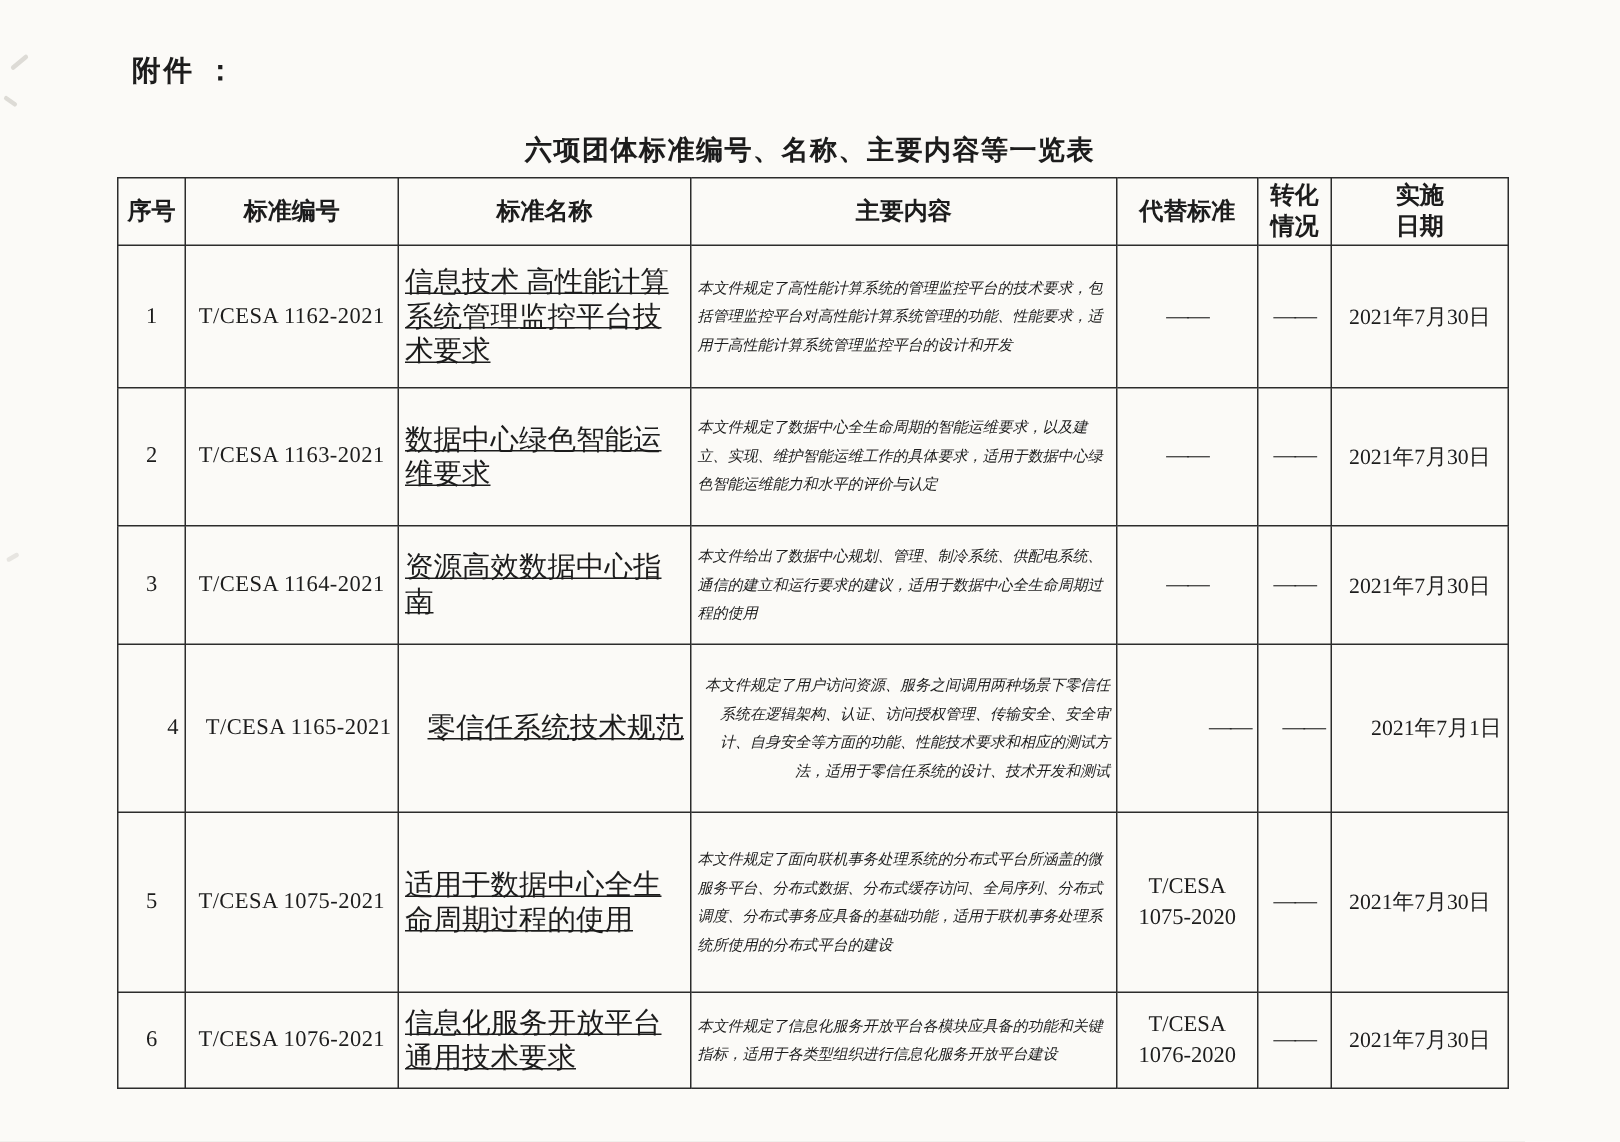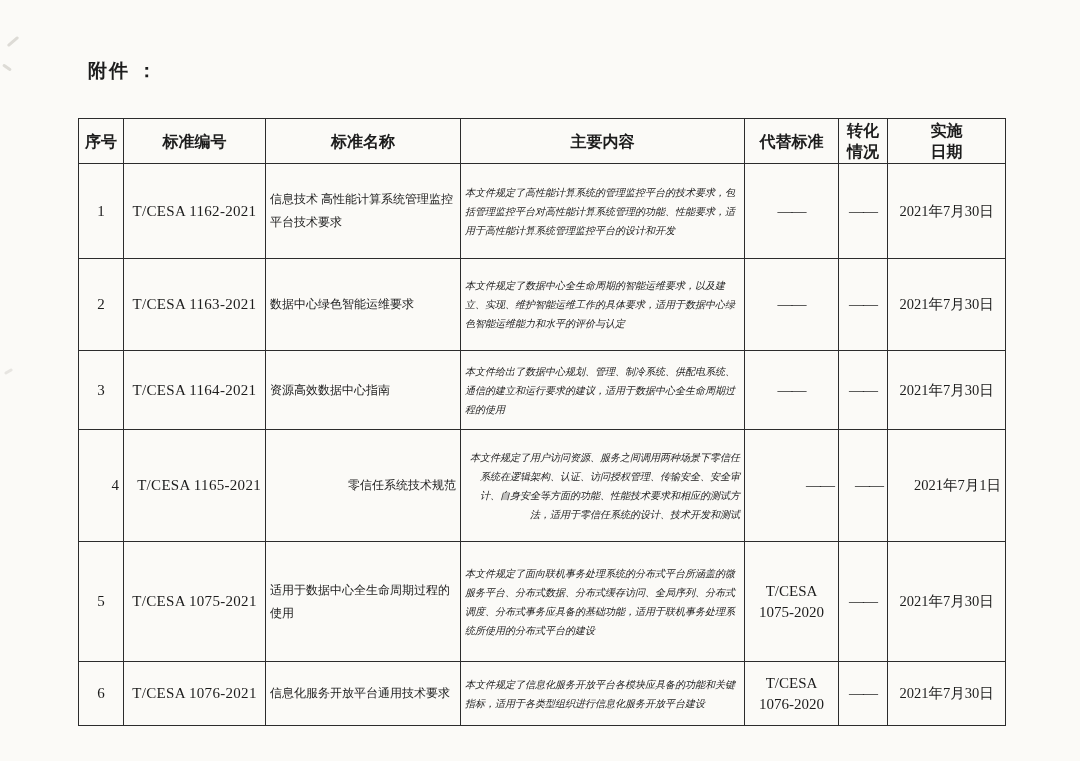--- a/index.html
+++ b/index.html
@@ -28,21 +28,20 @@
   .artifact.a3 { left: 4px; top: 370px; width: 9px; height: 3px; transform: rotate(-30deg); opacity: 0.3; }
 
   .attachment {
     position: absolute;
     left: 88px;
     top: 34px;
     font-size: 19px;
     font-weight: bold;
     font-family: "Liberation Sans", "DejaVu Sans", sans-serif;
     letter-spacing: 2px;
-    margin-top: 24px;
   }
   .title {
     position: absolute;
     left: 0;
     top: 88px;
     width: 1080px;
     text-align: center;
     font-size: 18px;
     font-weight: bold;
     font-family: "Liberation Sans", "DejaVu Sans", sans-serif;
@@ -79,23 +78,24 @@
   }
   td.c-code {
     text-align: center;
     font-size: 15px;
     white-space: nowrap;
     padding: 2px 2px;
     letter-spacing: 0.3px;
   }
   td.c-name {
     text-align: left;
-    font-size: 12px;
+    font-size: 19px;
     line-height: 23px;
     padding: 2px 8px;
+    text-decoration: underline;
   }
   td.c-content {
     text-align: left;
     font-size: 10px;
     line-height: 19px;
     padding: 3px 7px;
     font-style: italic;
   }
   td.c-replaced, td.c-conv {
     text-align: center;
@@ -119,20 +119,21 @@
 </style>
 </head>
 <body>
 
 <div class="sheet">
   <div class="artifact a1"></div>
   <div class="artifact a2"></div>
   <div class="artifact a3"></div>
 
   <div class="attachment">附件 ：</div>
+  <div class="title">六项团体标准编号、名称、主要内容等一览表</div>
 
   <table class="std">
     <colgroup>
       <col style="width:45px">
       <col style="width:142px">
       <col style="width:195px">
       <col style="width:284px">
       <col style="width:94px">
       <col style="width:49px">
       <col style="width:118px">

